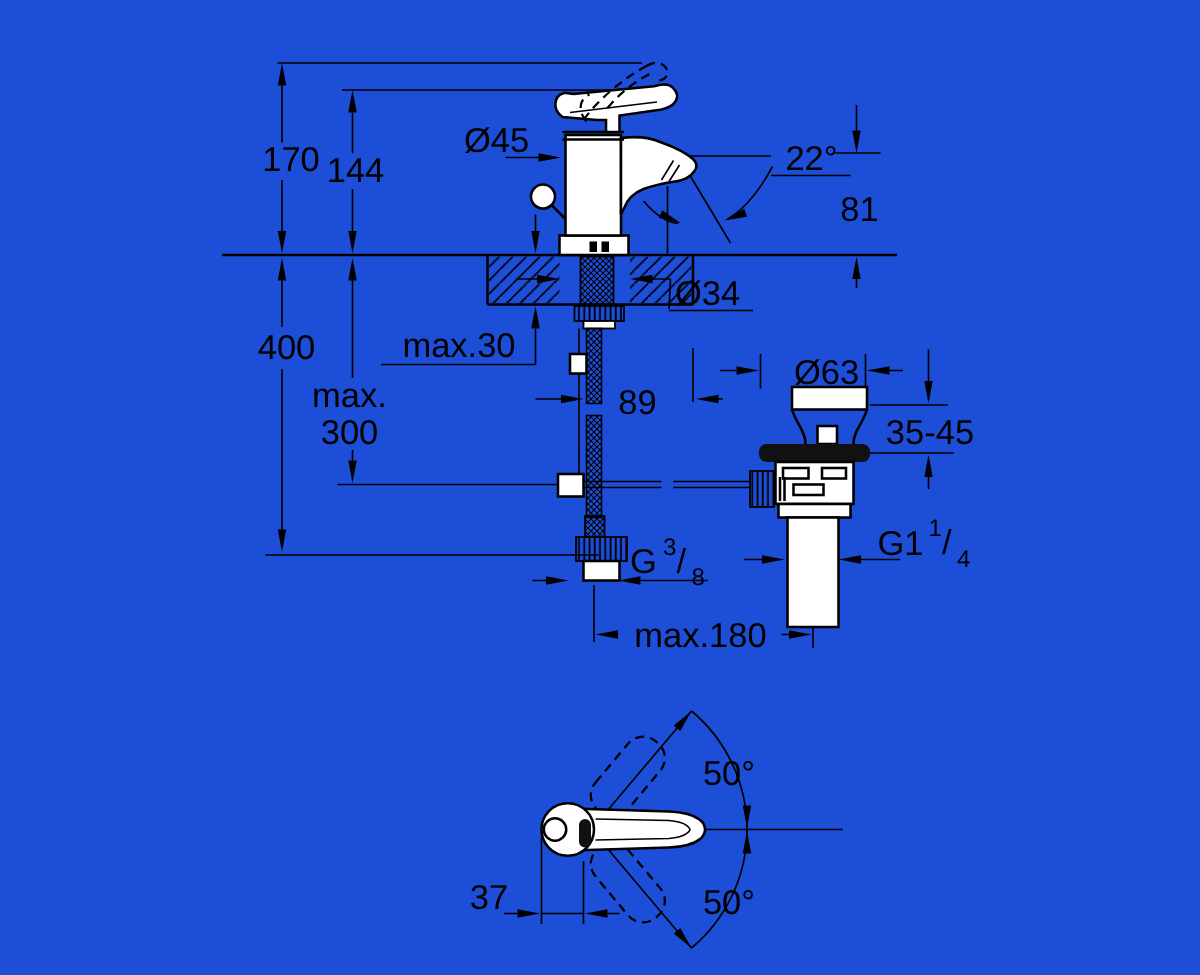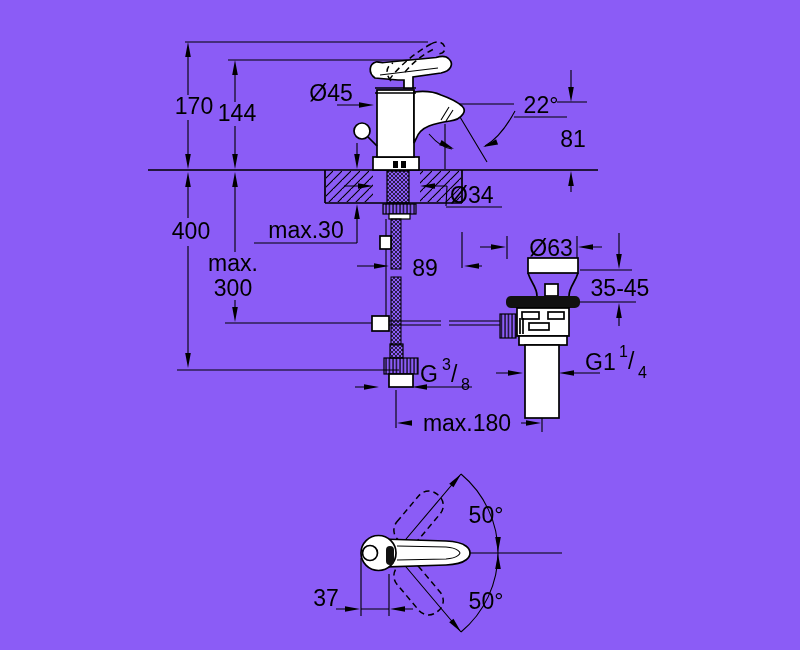--- a/index.html
+++ b/index.html
@@ -1,16 +1,16 @@
 <!DOCTYPE html>
 <html><head>
 <meta charset="utf-8">
 <style>
   html,body{margin:0;padding:0;background:#ffffff;}
-  .stage{width:800px;height:650px;position:relative;background:#8b5cf6;overflow:hidden;}
+  .stage{width:800px;height:650px;position:relative;background:#1d4ed8;overflow:hidden;}
   svg{display:block;}
   text{font-family:"Liberation Sans","DejaVu Sans",sans-serif;fill:#000;}
   .dim-t{font-size:23px;}
   .dim-s{font-size:16px;}
   .obj{stroke:#000;stroke-width:1.7;fill:none;}
   .objw{stroke:#000;stroke-width:1.7;fill:#fff;}
   .dim{stroke:#000;stroke-width:1.1;fill:none;}
   .dash{stroke:#000;stroke-width:1.5;fill:none;stroke-dasharray:6 4;}
   .arr{fill:#000;stroke:none;}
 </style>

